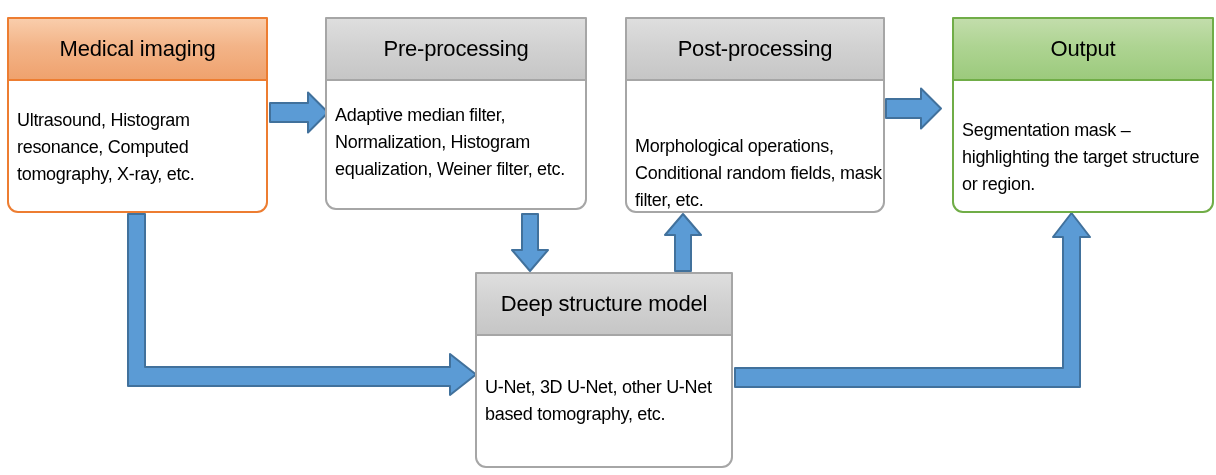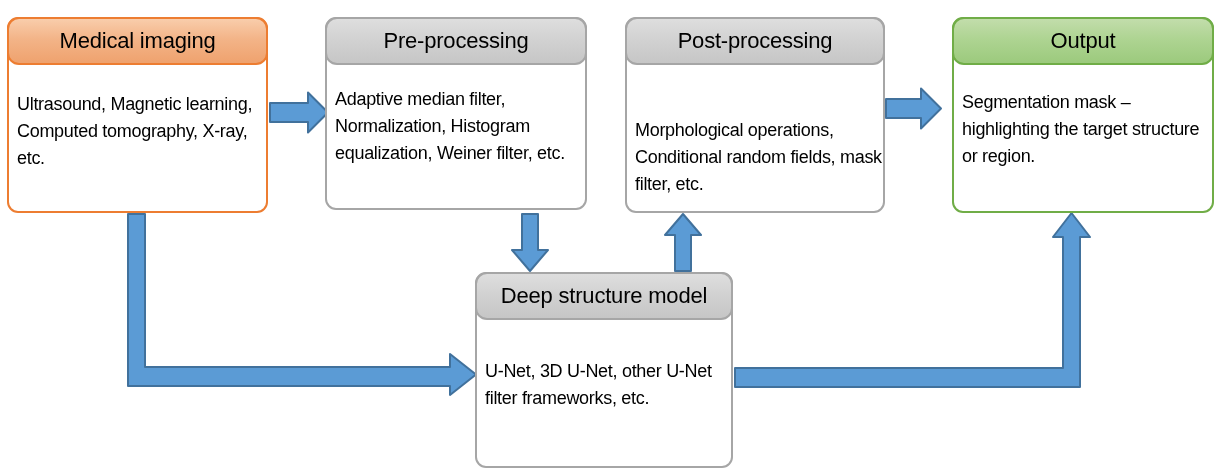--- a/index.html
+++ b/index.html
@@ -28,23 +28,23 @@
     stroke-width: 2;
     stroke-linejoin: round;
   }
   .node {
     position: absolute;
     background: #ffffff;
     border-radius: 11px;
     box-sizing: border-box;
   }
   .node-header {
-    height: 48px;
+    height: 64px;
     margin: 0;
-    border-radius: 12px;
+    border-radius: 1px;
     display: flex;
     align-items: center;
     justify-content: center;
     box-sizing: border-box;
   }
   .node-title {
     font-size: 22px;
     letter-spacing: -0.2px;
     color: #000000;
     white-space: nowrap;
@@ -79,42 +79,42 @@
   
   .pos-medical { left: 7px;   top: 17px;  width: 261px; height: 196px; }
   .pos-pre     { left: 325px; top: 17px;  width: 262px; height: 193px; }
   .pos-post    { left: 625px; top: 17px;  width: 260px; height: 196px; }
   .pos-output  { left: 941px; top: 17px;  width: 262px; height: 196px; margin-left: 11px; }
   .pos-dl      { left: 475px; top: 272px; width: 258px; height: 196px; }
 
   .pos-medical .node-body { padding-top: 26px; }
   .pos-pre     .node-body { padding-top: 9px; }
   .pos-post    .node-body { padding-top: 40px; }
-  .pos-output  .node-body { padding-top: 24px; }
+  .pos-output  .node-body { padding-top: 36px; }
   .pos-dl      .node-body { padding-top: 26px; }
 </style>
 </head>
 <body>
 
 <div class="canvas">
 
   <svg class="arrows-layer" viewBox="0 0 1216 475" aria-hidden="true">
     <path class="arrow-path" d="M270,103 H308 V92.5 L328,112.5 L308,132.5 V122 H270 Z"></path>
     <path class="arrow-path" d="M522,214 H538 V250 H548 L530,271 L512,250 H522 Z"></path>
     <path class="arrow-path" d="M675,271 V235 H665 L683,214 L701,235 H691 V271 Z"></path>
     <path class="arrow-path" d="M886,99 H921 V88.5 L941,108.5 L921,128.5 V118 H886 Z"></path>
     <path class="arrow-path" d="M128,214 H145 V367 H450 V354 L476,374.5 L450,395 V386 H128 Z"></path>
     <path class="arrow-path" d="M735,368 H1063 V237 H1053 L1071.5,213 L1090,237 H1080 V387 H735 Z"></path>
   </svg>
 
   <div class="node accent-orange pos-medical">
     <div class="node-header">
       <span class="node-title">Medical imaging</span>
     </div>
-    <div class="node-body">Ultrasound, Magnetic learning, Computed tomography, X-ray, etc.</div>
+    <div class="node-body">Ultrasound, Histogram resonance, Computed tomography, X-ray, etc.</div>
   </div>
 
   <div class="node accent-gray pos-pre">
     <div class="node-header">
       <span class="node-title">Pre-processing</span>
     </div>
     <div class="node-body">Adaptive median filter, Normalization, Histogram equalization, Weiner filter, etc.</div>
   </div>
 
   <div class="node accent-gray pos-post">
@@ -128,16 +128,16 @@
     <div class="node-header">
       <span class="node-title">Output</span>
     </div>
     <div class="node-body">Segmentation mask – highlighting the target structure or region.</div>
   </div>
 
   <div class="node accent-gray pos-dl">
     <div class="node-header">
       <span class="node-title">Deep structure model</span>
     </div>
-    <div class="node-body">U-Net, 3D U-Net, other U-Net filter frameworks, etc.</div>
+    <div class="node-body">U-Net, 3D U-Net, other U-Net based tomography, etc.</div>
   </div>
 
 </div>
 
 </body></html>

